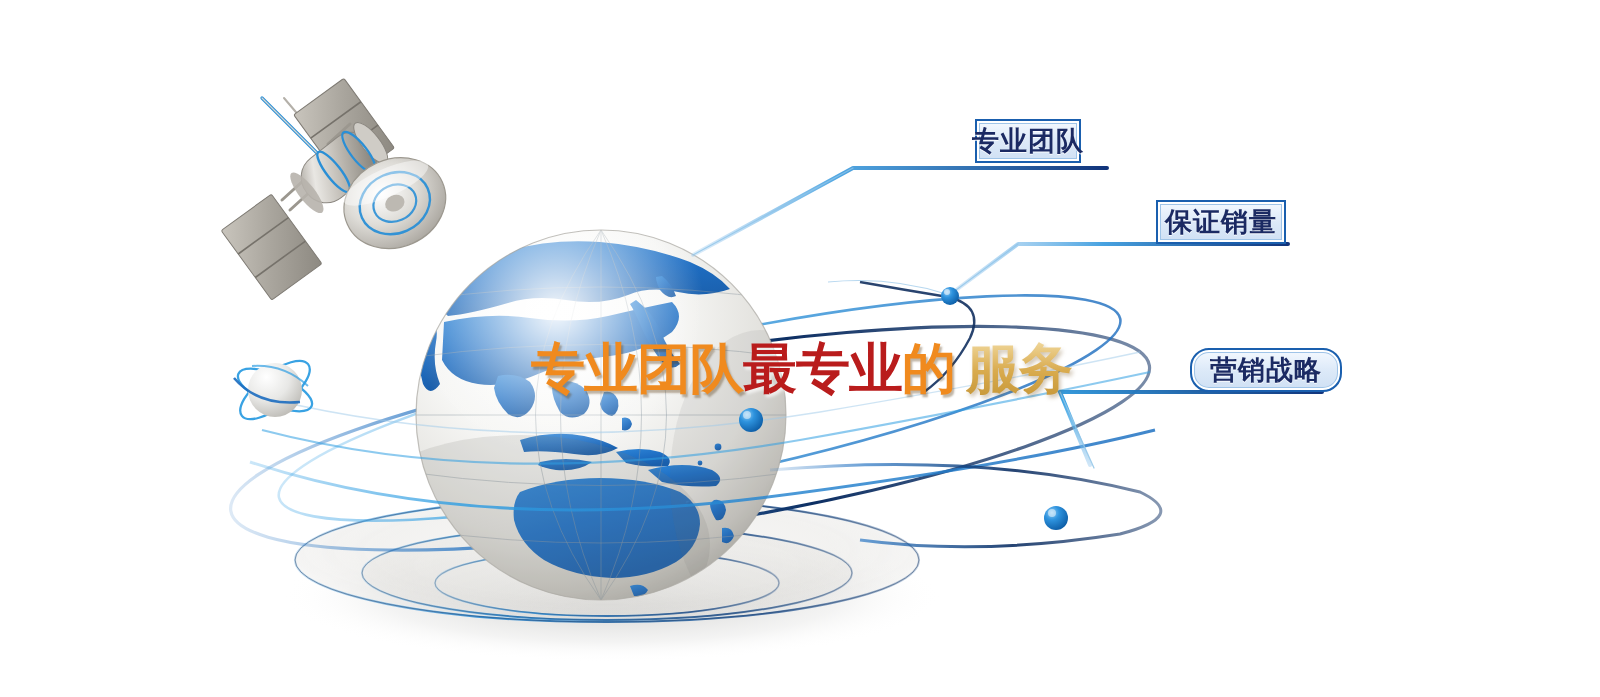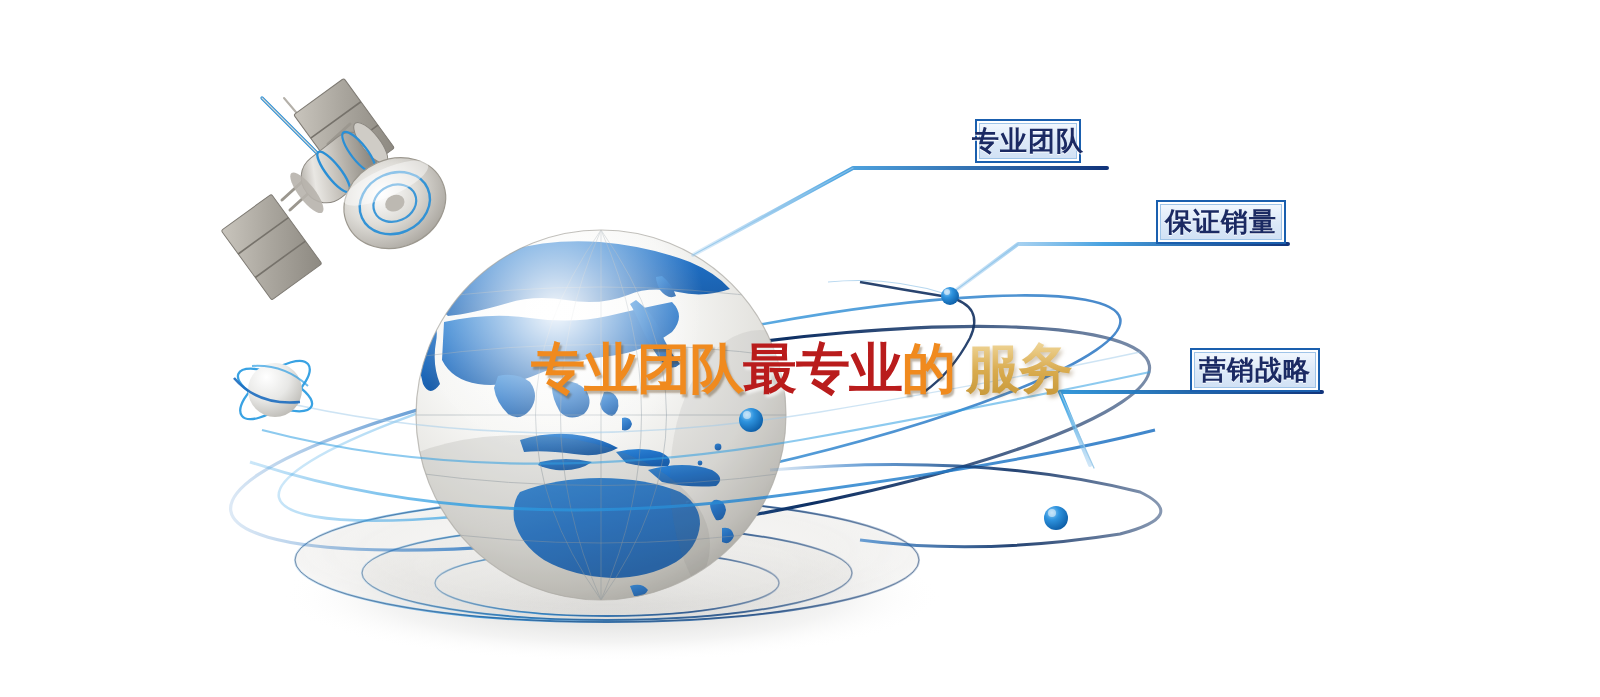--- a/index.html
+++ b/index.html
@@ -388,17 +388,17 @@
   </div>
 
   <div class="callout" style="left:975px; top:119px; width:106px; height:44px;">
     <span class="callout-text">专业团队</span>
   </div>
 
   <div class="callout" style="left:1156px; top:200px; width:130px; height:44px;">
     <span class="callout-text">保证销量</span>
   </div>
 
-  <div class="callout" style="left:1190px; top:348px; width:130px; height:44px;">
+  <div class="callout" style="left:1190px; top:348px; width:152px; height:44px;border-radius:19px;">
     <span class="callout-text">营销战略</span>
   </div>
 
 </div>
 
 </body></html>

